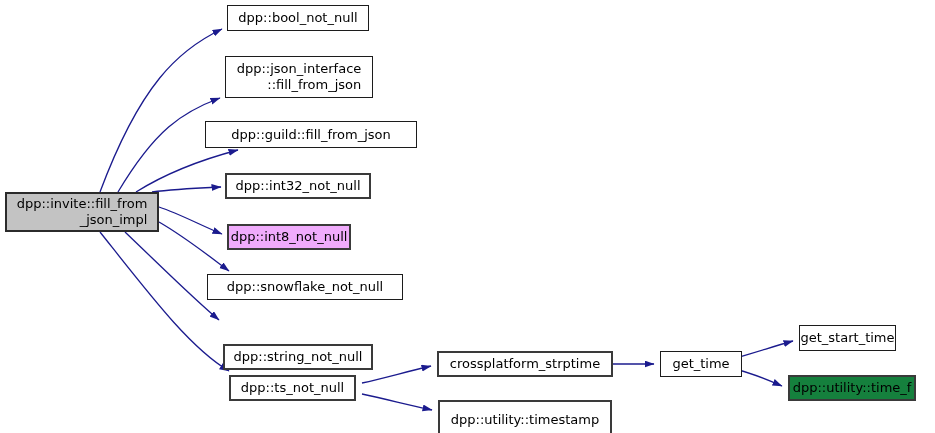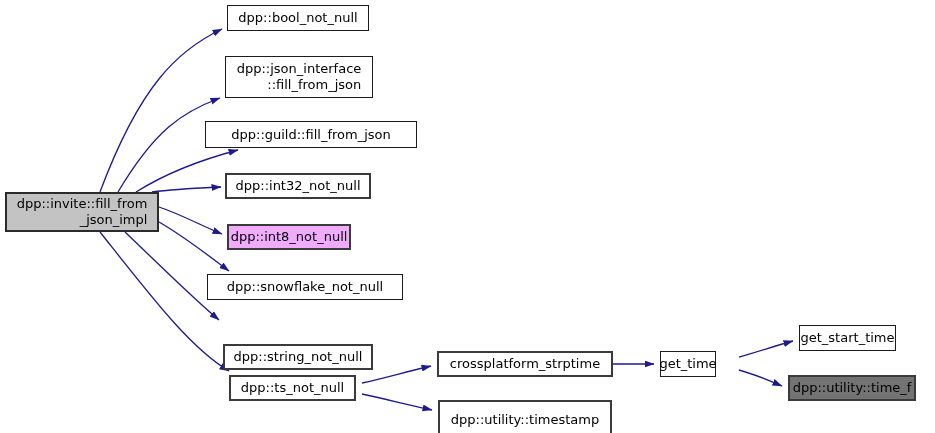--- a/index.html
+++ b/index.html
@@ -67,17 +67,17 @@
 <div class="node" style="left: 207px; top: 274px; width: 196px; height: 26px; background: rgb(255, 255, 255);">dpp::snowflake_not_null</div>
 
 <div class="node thick" style="left: 223px; top: 324px; width: 150px; height: 26px; background: rgb(255, 255, 255); margin-top: 20px;">dpp::string_not_null</div>
 
 <div class="node thick" style="left: 229px; top: 375px; width: 127px; height: 26px; background: rgb(255, 255, 255);">dpp::ts_not_null</div>
 
 <div class="node thick" style="left: 437px; top: 351px; width: 176px; height: 26px; background: rgb(255, 255, 255);">crossplatform_strptime</div>
 
 <div class="node thick" style="left: 438px; top: 400px; width: 174px; height: 40px; background: rgb(255, 255, 255);">dpp::utility::timestamp</div>
 
-<div class="node" style="left: 660px; top: 351px; width: 56px; height: 26px; background: rgb(255, 255, 255);">get_time</div>
+<div class="node" style="left: 660px; top: 351px; width: 82px; height: 26px; background: rgb(255, 255, 255);">get_time</div>
 
 <div class="node" style="left: 799px; top: 325px; width: 97px; height: 26px; background: rgb(255, 255, 255);">get_start_time</div>
 
-<div class="node thick" style="left: 788px; top: 375px; width: 128px; height: 26px; background: #737373;">dpp::utility::time_f</div>
+<div class="node thick" style="left: 788px; top: 375px; width: 128px; height: 26px; background: #15803d;">dpp::utility::time_f</div>
 
 </body></html>

